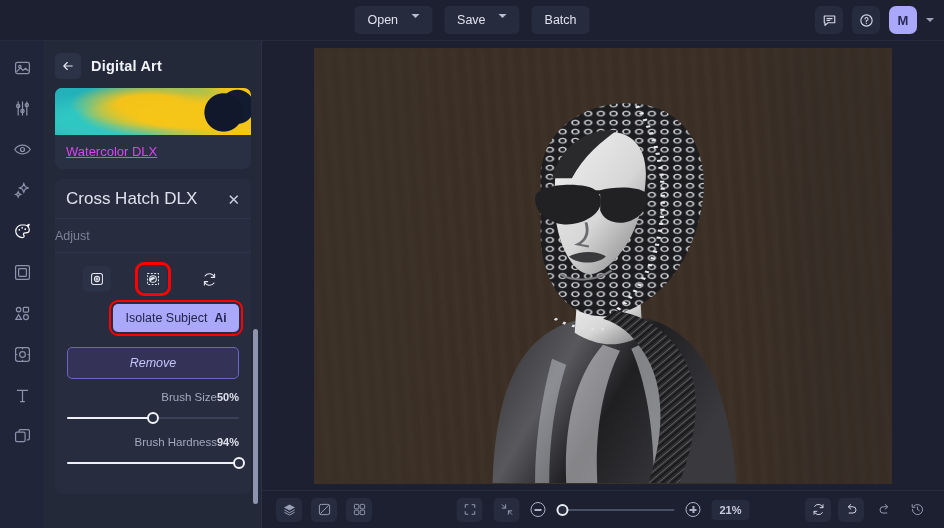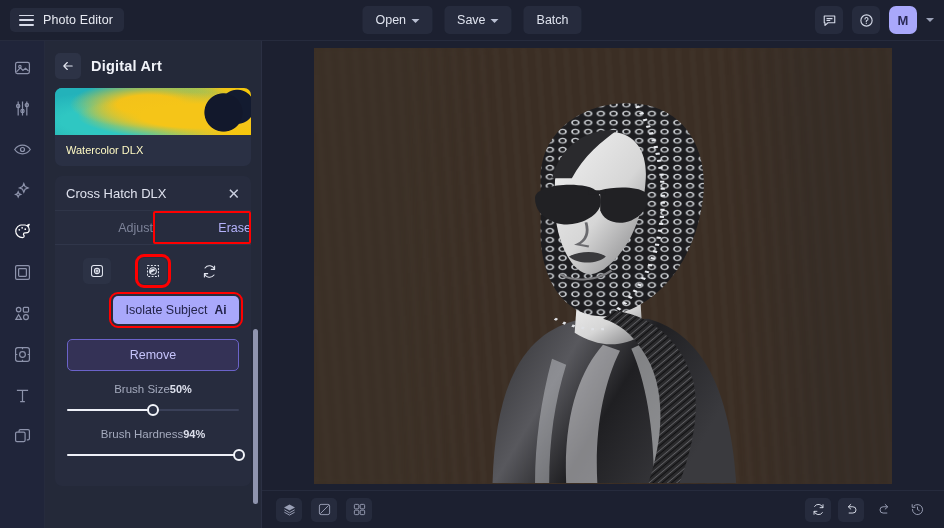--- a/index.html
+++ b/index.html
@@ -31,21 +31,21 @@
   .burger i { display: block; height: 1.6px; background: #d7dbe8; border-radius: 1px; }
 
   .center-tools {
     position: absolute; left: 50%; transform: translateX(-50%);
     display: flex; align-items: center; gap: 12px;
   }
   .tbtn {
     background: #262b3d; border: none; border-radius: 5px;
     color: #dfe3ee; font-size: 12.5px;
     padding: 7px 13px;
-    display: flex; align-items: center; gap: 5px;
+    display: flex; align-items: flex-start; gap: 13px;
     cursor: pointer; font-family: inherit;
   }
   .caret { width: 0; height: 0; border-left: 4px solid transparent; border-right: 4px solid transparent; border-top: 4px solid #b9bfd2; display:inline-block; margin-top:1px;}
 
   .topright { margin-left: auto; display: flex; align-items: center; gap: 9px; }
   .iconbtn {
     width: 28px; height: 28px; border-radius: 6px; background: #262b3d;
     display: flex; align-items: center; justify-content: center; cursor: pointer;
   }
   .avatar {
@@ -86,55 +86,55 @@
     height: 47px; width: 100%;
     background:
       radial-gradient(circle at 86% 52%, #12182c 0 11%, transparent 11.5%),
       radial-gradient(circle at 93% 40%, #131b30 0 9%, transparent 9.5%),
       radial-gradient(ellipse at 76% 60%, #f5c518 0 30%, transparent 60%),
       radial-gradient(ellipse at 48% 35%, #f3c21a 0 22%, transparent 55%),
       radial-gradient(ellipse at 32% 70%, #2fc7c2 0 30%, transparent 62%),
       radial-gradient(ellipse at 12% 30%, #23b2ba 0 34%, transparent 66%),
       linear-gradient(110deg, #1fa8b4 0%, #35c3a8 28%, #9fcf4e 52%, #f0c419 78%, #f7c800 100%);
   }
-  .preset-name { color: #fef9c3; font-size: 11px; padding: 9px 11px 10px 11px; }
+  .preset-name { color: #d946ef; font-size: 13px; padding: 9px 11px 10px 11px; text-decoration: underline; }
 
   .section { margin: 10px 10px 0 10px; background: #272c3e; border-radius: 7px; overflow: hidden; }
   .section-head { display: flex; align-items: center; justify-content: space-between; padding: 10px 11px 9px 11px; border-bottom: 1px solid #2f3548;}
-  .section-title { color: #dfe2ee; font-size: 13px; }
+  .section-title { color: #dfe2ee; font-size: 17px; }
   .xbtn { color: #c9cede; font-size: 15px; line-height: 1; cursor: pointer; }
 
   .tabs { display: flex; }
-  .tab { flex: 1; text-align: right; padding: 10px 0 9px 0; font-size: 12.5px; color: #7d8399; cursor: pointer; position: relative; }
+  .tab { flex: 1; text-align: left; padding: 10px 0 9px 0; font-size: 12.5px; color: #7d8399; cursor: pointer; position: relative; }
   .tab.active { color: #b4b2fb; }
   .tab.boxed { outline: 2.5px solid #ff0000; outline-offset: -2px; border-radius: 2px; }
   .tabs-rule { height: 1px; background: #30364a; margin: 0; }
 
   .tool-row { display: flex; justify-content: space-around; align-items: center; padding: 13px 14px 9px 14px; }
   .toolbtn { width: 28px; height: 26px; border-radius: 5px; display:flex; align-items:center; justify-content:center; cursor:pointer; background: #2c3245; }
   .toolbtn svg { stroke: #e3e6f0; fill: none; stroke-width: 1.4; }
   .toolbtn.boxed { outline: 3px solid #ff0000; outline-offset: 1px; }
 
   .isolate-wrap { padding: 3px 12px 11px 12px; }
   .isolate {
     background: #a9a8fb; color: #232349; border-radius: 5px;
     font-size: 12.5px; text-align: center; padding: 7px 0;
     display: flex; align-items: center; justify-content: center; gap: 7px;
     cursor: pointer; font-weight: 500;
   }
   .isolate.boxed { outline: 2.5px solid #ff0000; outline-offset: 2px; margin-left: 46px; }
   .ai-tag { font-size: 12px; font-weight: bold; }
 
   .seg { display: flex; gap: 0; margin: 4px 12px 0 12px; }
-  .seg > div { flex: 1; text-align: center; font-size: 12.5px; padding: 8px 0; cursor: pointer; color: #b6bbcc; }
+  .seg > div { flex: 1; text-align: center; font-size: 12.5px; padding: 8px 0; cursor: pointer; color: #b6bbcc; font-style: italic; }
   .seg .on { background: #343256; color: #c6c4fb; border: 1.4px solid #6b63c9; border-radius: 5px; }
   .seg .off { background: #2b3043; border: 1.4px solid #2b3043; border-radius: 5px; color: #c2c7d6; }
 
   .slider-block { padding: 12px 12px 0 12px; }
-  .slider-label { display: flex; justify-content: center; align-items: baseline; margin-bottom: 9px; }
+  .slider-label { display: flex; justify-content: flex-end; align-items: baseline; margin-bottom: 9px; }
   .slider-label span:first-child { color: #a4aabd; font-size: 11.5px; }
   .slider-label span:last-child { color: #dde0ec; font-size: 11px; font-weight: bold; }
   .track { position: relative; height: 12px; }
   .track .line { position: absolute; top: 5px; left: 0; right: 0; height: 2px; background: #3a4058; border-radius: 2px; }
   .track .fill { position: absolute; top: 5px; left: 0; height: 2px; background: #eef0f7; border-radius: 2px; }
   .track .knob { position: absolute; top: 0; width: 12px; height: 12px; border-radius: 50%; background: #2a3044; border: 2px solid #f2f4fa; transform: translateX(-6px); cursor: pointer;}
 
   .panel-foot { display: flex; gap: 10px; padding: 11px 12px 12px 12px; border-top: 1px solid #2b3043; }
   .btn-cancel { flex: 1; background: #2d3346; color: #d5d9e6; font-size: 12.5px; border: none; border-radius: 5px; padding: 9px 0; cursor: pointer; font-family: inherit;}
   .btn-apply { flex: 1; background: #a9a8fb; color: #22224a; font-size: 12.5px; border: none; border-radius: 5px; padding: 9px 0; cursor: pointer; font-family: inherit;}
@@ -204,28 +204,20 @@
   .circ.minus::before { width: 7px; height: 1.5px; left: 3px; top: 6px; }
   .circ.plus::before { width: 7px; height: 1.5px; left: 3px; top: 6px; }
   .circ.plus::after { width: 1.5px; height: 7px; left: 6px; top: 3px; }
 </style>
 </head>
 <body>
 
 <div class="app">
 
   <div class="topbar">
-    <div class="brand">
-      <span class="burger">
-          <i></i>
-          <i></i>
-          <i></i>
-        </span>
-      <span class="brand-title">Photo Editor</span>
-    </div>
 
     <div class="center-tools">
       <button class="tbtn">
         <span>Open</span>
         <span class="caret"></span>
       </button>
       <button class="tbtn">
         <span>Save</span>
         <span class="caret"></span>
       </button>
@@ -343,21 +335,20 @@
         </div>
 
         <div class="section">
           <div class="section-head">
             <span class="section-title">Cross Hatch DLX</span>
             <span class="xbtn">✕</span>
           </div>
 
           <div class="tabs">
             <div class="tab">Adjust</div>
-            <div class="tab active boxed">Erase</div>
           </div>
           <div class="tabs-rule"></div>
 
           <div class="tool-row">
             <div class="toolbtn">
               <svg viewBox="0 0 22 22" width="16" height="16">
                 <rect x="3.5" y="3.5" width="15" height="15" rx="3"></rect>
                   <circle cx="11" cy="11" r="3.6"></circle>
                   <circle cx="11" cy="11" r="1.4"></circle>
               </svg>
@@ -500,20 +491,39 @@
           <div class="bbtn filled">
             <svg viewBox="0 0 22 22" width="15" height="15">
               <rect x="3.5" y="3.5" width="6.5" height="6.5" rx="1.4"></rect>
                 <rect x="12" y="3.5" width="6.5" height="6.5" rx="1.4"></rect>
               <rect x="3.5" y="12" width="6.5" height="6.5" rx="1.4"></rect>
                 <rect x="12" y="12" width="6.5" height="6.5" rx="1.4"></rect>
             </svg>
           </div>
         </div>
 
+        <div class="zoomwrap">
+          <div class="bbtn filled">
+            <svg viewBox="0 0 22 22" width="15" height="15">
+              <path d="M4 8V4h4M14 4h4v4M18 14v4h-4M8 18H4v-4" stroke-linecap="round" stroke-linejoin="round"></path>
+            </svg>
+          </div>
+          <div class="bbtn filled">
+            <svg viewBox="0 0 22 22" width="15" height="15">
+              <path d="M4 4l5 5M9 4v5H4M18 18l-5-5M13 18v-5h5" stroke-linecap="round" stroke-linejoin="round"></path>
+            </svg>
+          </div>
+          <span class="circ minus"></span>
+          <div class="ztrack">
+            <div class="zline"></div>
+            <div class="zknob"></div>
+          </div>
+          <span class="circ plus"></span>
+          <span class="zval">21%</span>
+        </div>
 
         <div class="rightgroup">
           <div class="bbtn filled bright">
             <svg viewBox="0 0 22 22" width="15" height="15">
               <path d="M17.5 8.2A7 7 0 0 0 5.2 6.4M4.5 13.8a7 7 0 0 0 12.3 1.8" stroke-linecap="round"></path>
               <path d="M17.6 4v4.3h-4.3M4.4 18v-4.3h4.3" stroke-linecap="round" stroke-linejoin="round"></path>
             </svg>
           </div>
           <div class="bbtn filled bright">
             <svg viewBox="0 0 22 22" width="15" height="15">

